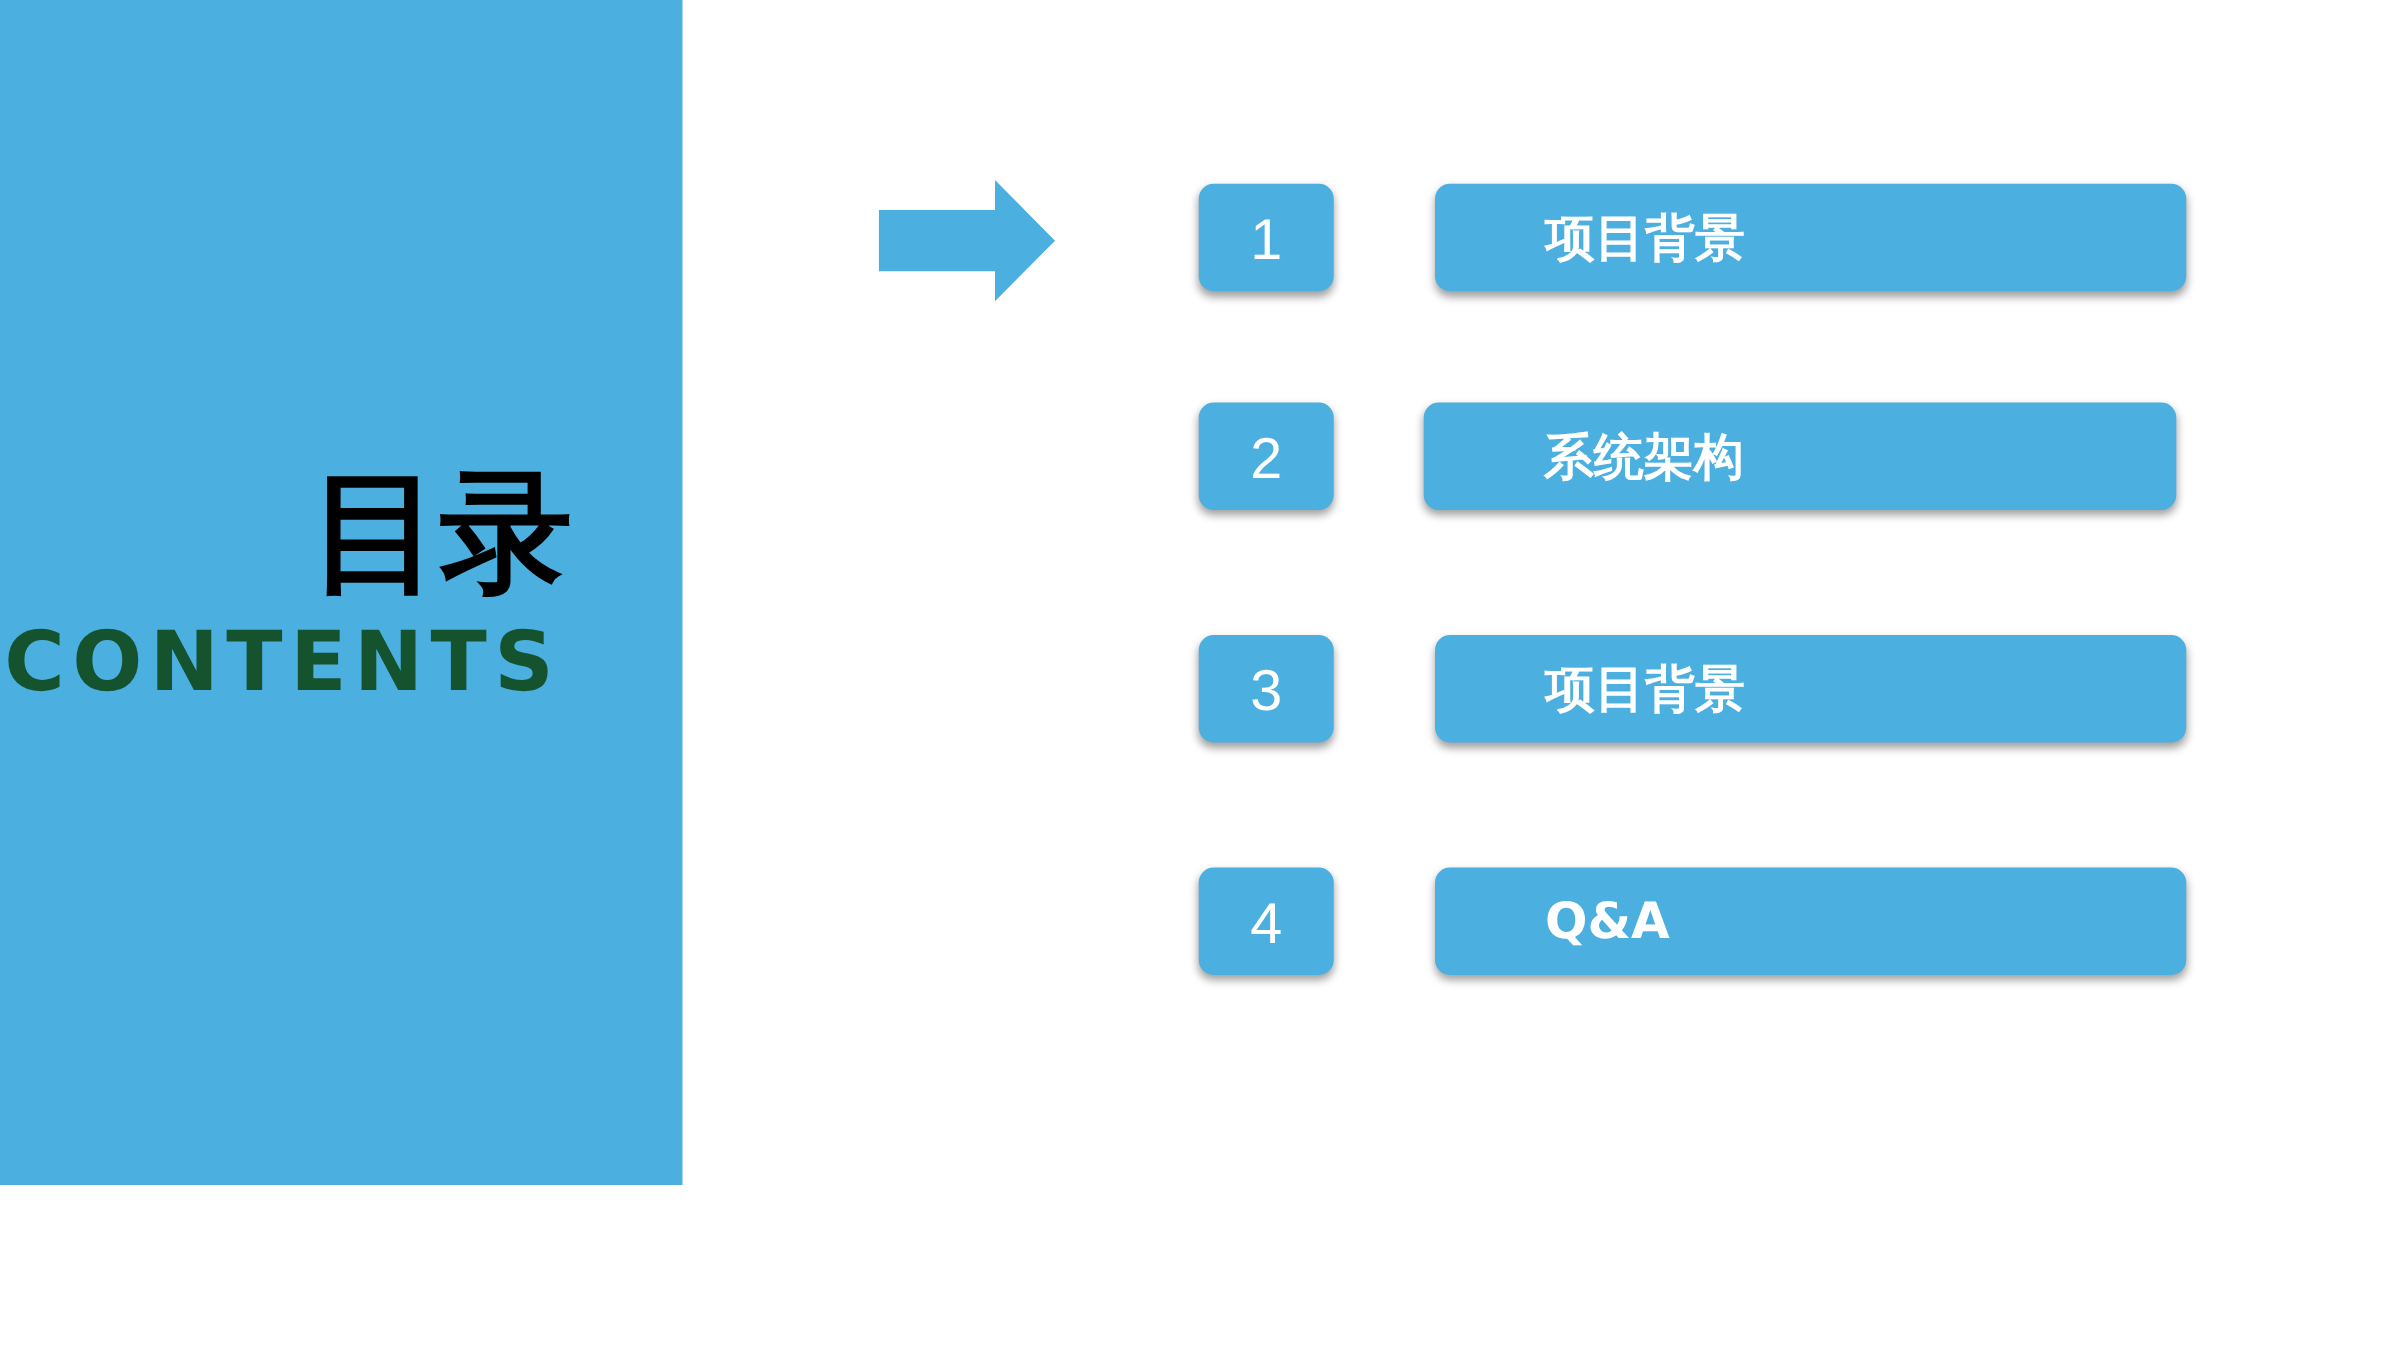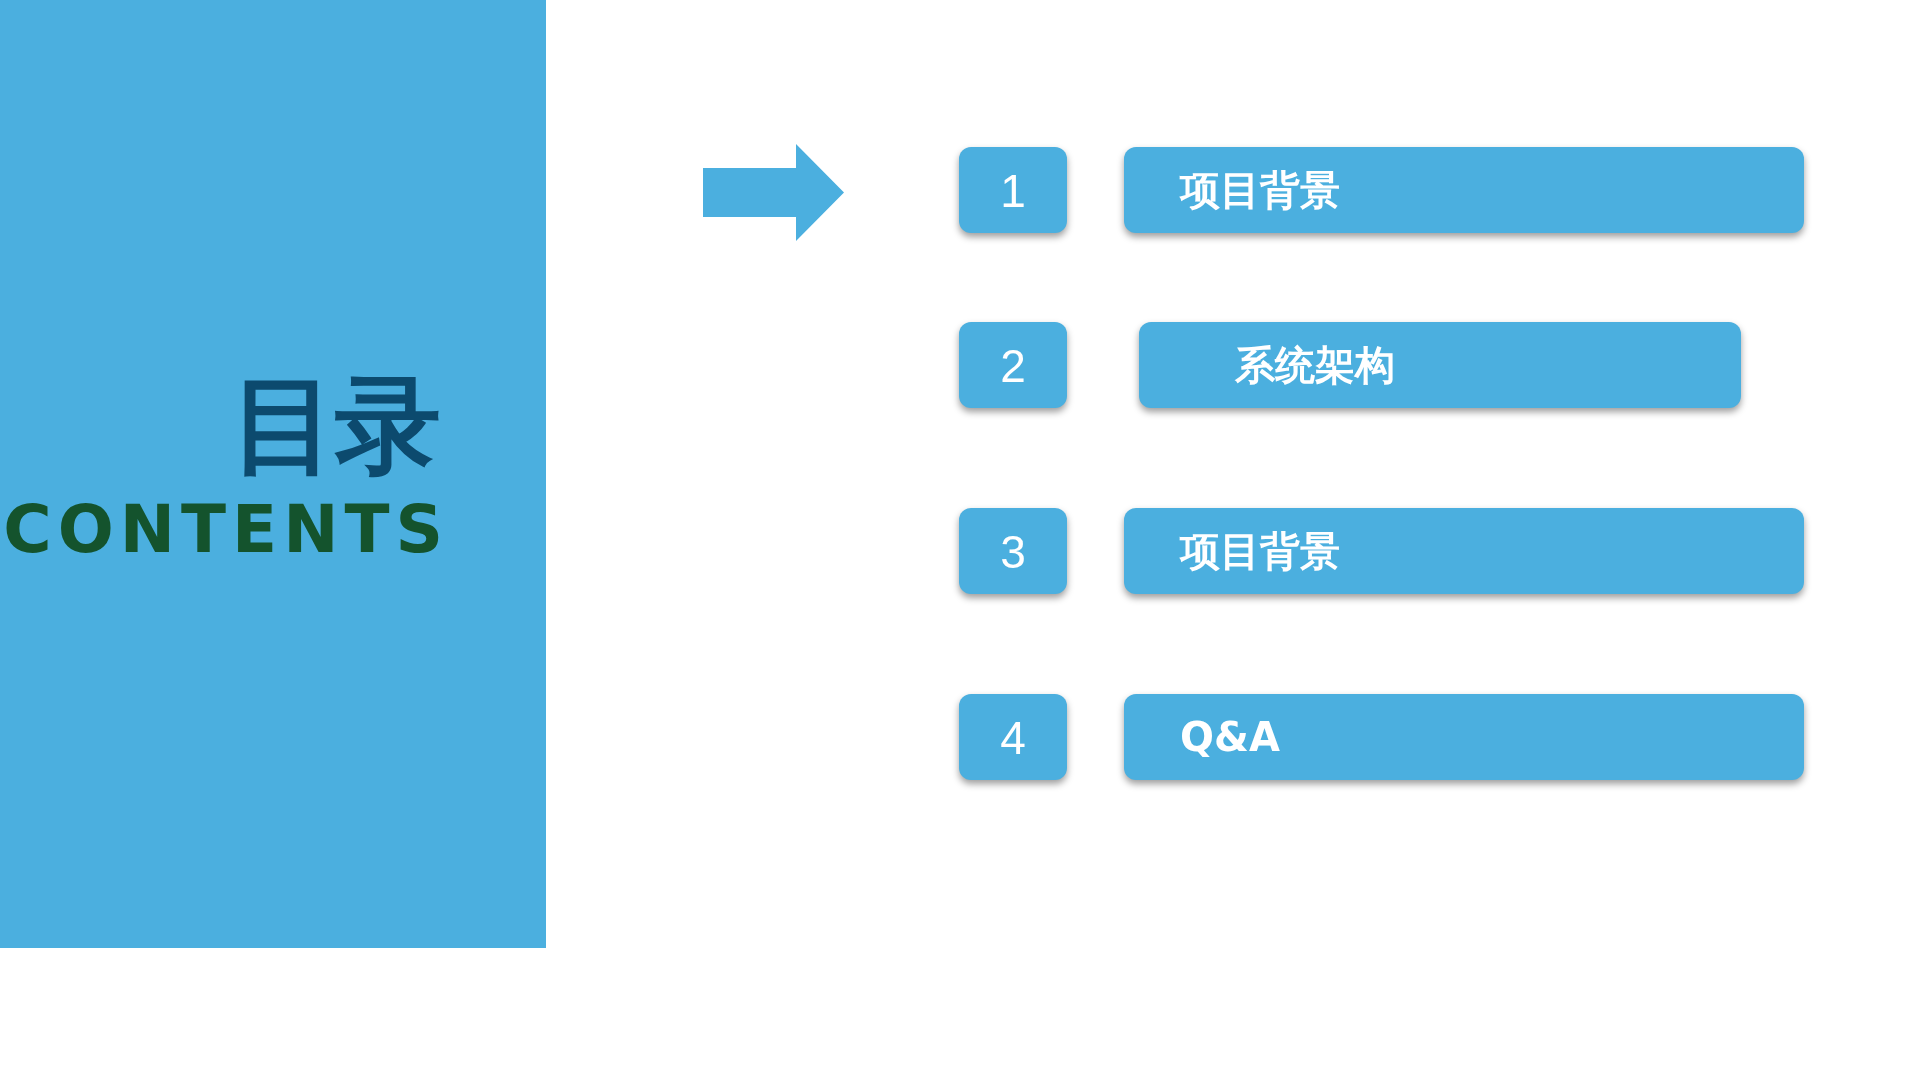--- a/index.html
+++ b/index.html
@@ -17,25 +17,25 @@
   .panel {
     position: absolute;
     left: 0;
     top: 0;
     width: 546px;
     height: 948px;
     background: #4BAFDF;
   }
   .title-cn {
     position: absolute;
-    right: 107px;  
+    right: 90px;  
     top: 362px;
     font-size: 106px;
     font-weight: bold;
-    color: #0c4a6e;
+    color: #000000;
     line-height: 1.2;
     letter-spacing: -2px;
     white-space: nowrap;
     font-family: "DejaVu Sans", sans-serif;
   }
   .title-en {
     position: absolute;
     right: 103px;
     top: 494px;
     font-size: 66px;
@@ -67,33 +67,33 @@
     font-size: 46px;
     font-weight: normal;
     display: flex;
     align-items: center;
     justify-content: center;
     box-sizing: border-box;
     padding-top: 2px;
   }
   .label-box {
     position: absolute;
-    left: 1124px;
-    width: 680px;
+    left: 1148px;
+    width: 601px;
     height: 86px;
     background: #4BAFDF;
     border-radius: 12px;
     box-shadow: 0 4px 7px rgba(0,0,0,0.38);
     color: #ffffff;
     font-size: 40px;
     font-weight: bold;
     display: flex;
     align-items: center;
     box-sizing: border-box;
-    padding-left: 56px;
+    padding-left: 88px;
     white-space: nowrap;
     font-family: "DejaVu Sans", sans-serif;
   }
   .label-box.row2 {
     left: 1139px;
     width: 602px;
     padding-left: 96px;
   }
   .row1 { top: 147px; }
   .row2 { top: 322px; }

